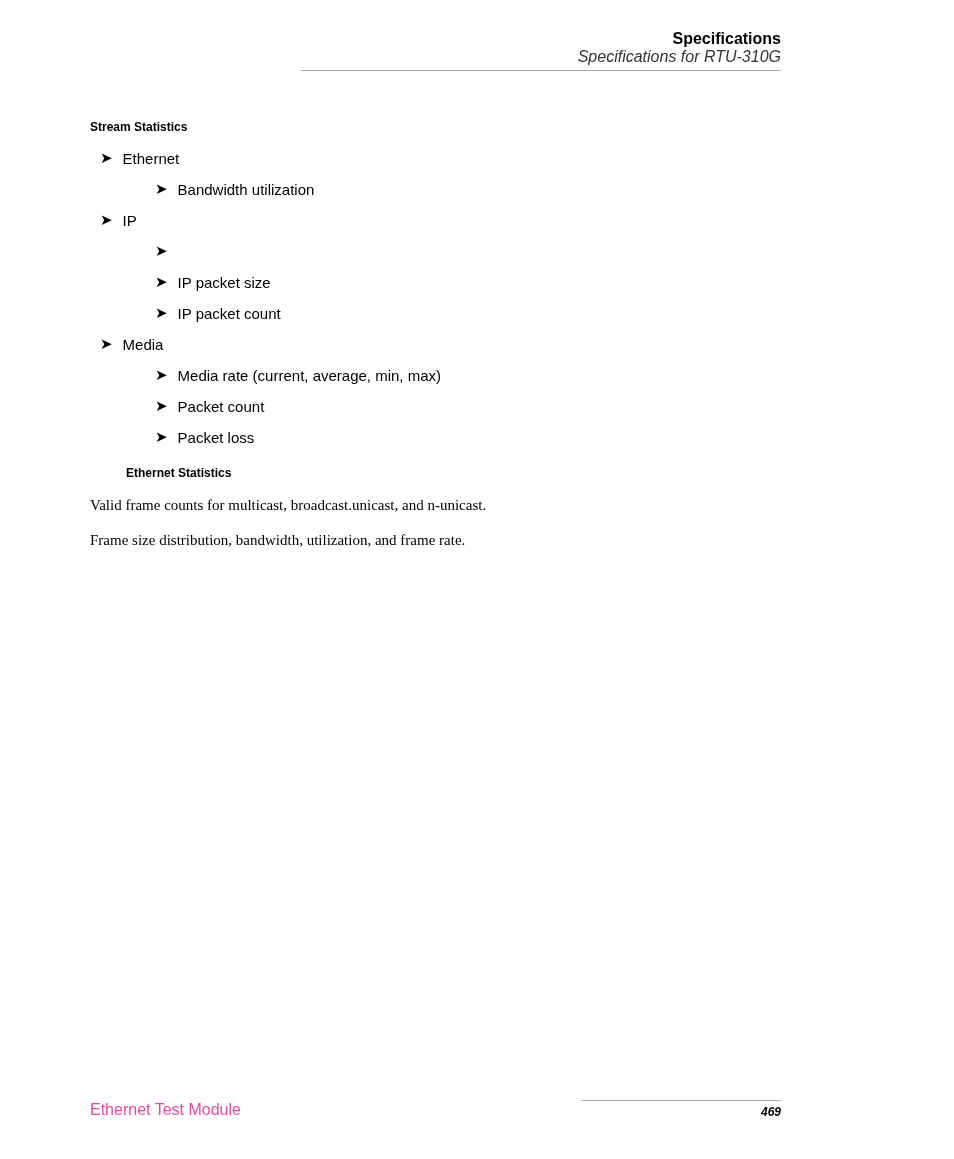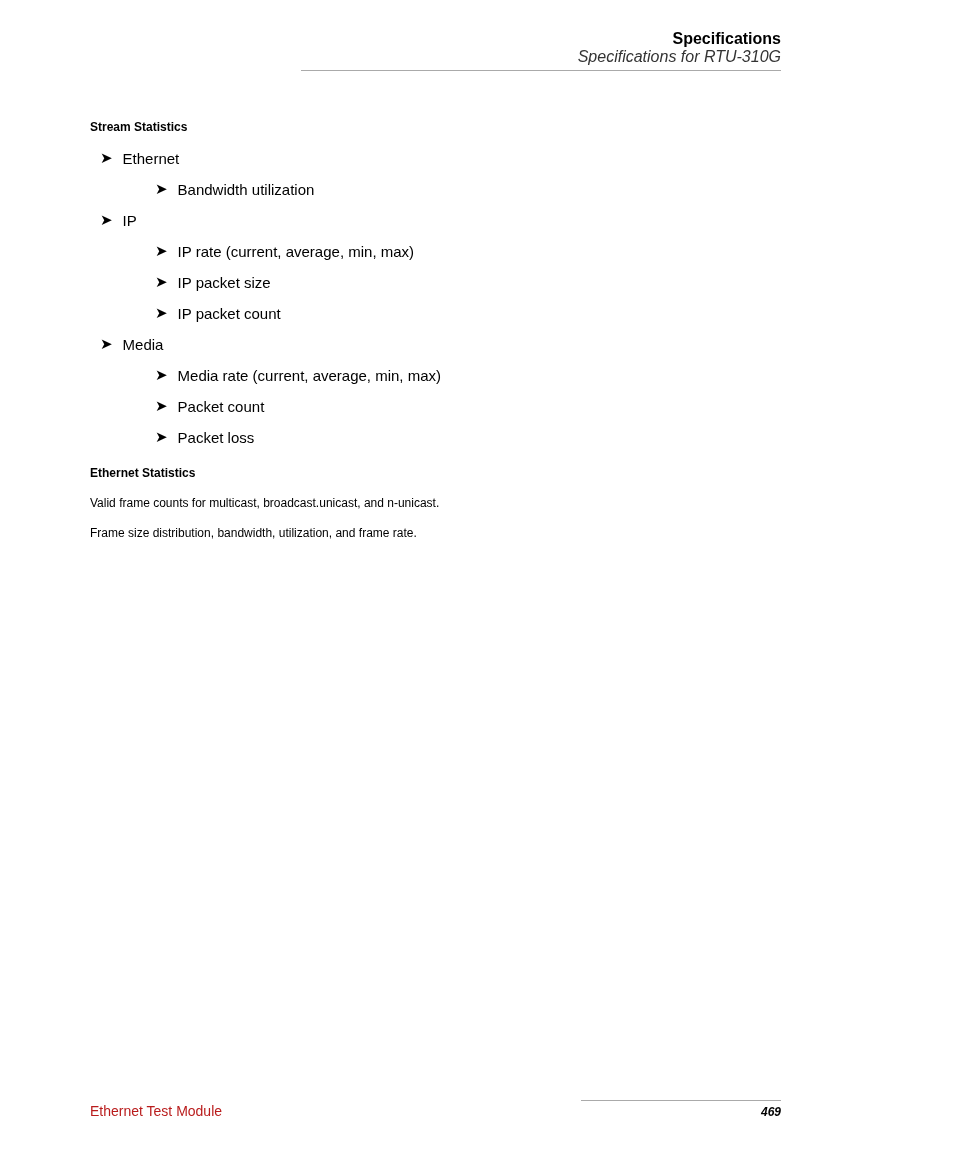--- a/index.html
+++ b/index.html
@@ -93,41 +93,41 @@
       line-height: 1.4;
     }
 
     .item-text {
       font-size: 15px;
       line-height: 1.4;
       font-family: Arial, Helvetica, sans-serif;
     }
 
     .paragraph {
-      font-size: 12px;
-      font-family: Liberation Sans, sans-serif;
+      font-size: 15px;
+      font-family: Liberation Serif, serif;
       line-height: 1.5;
       margin-bottom: 12px;
     }
 
     
     .footer {
       position: absolute;
       bottom: 40px;
       left: 90px;
       right: 60px;
       display: flex;
       justify-content: space-between;
       align-items: flex-end;
     }
 
     .footer-left {
-      font-size: 14px;
-      font-family: Arial, Helvetica, sans-serif;
-      color: #b91c1c;
+      font-size: 16px;
+      font-family: Arial, Helvetica, sans-serif;
+      color: #ec4899;
     }
 
     .footer-right-container {
       display: flex;
       flex-direction: column;
       align-items: flex-end;
     }
 
     .footer-rule {
       width: 200px;
@@ -174,21 +174,20 @@
 
     <div class="list-level1">
       <div class="list-item">
         <span class="arrow">➤</span>
         <span class="item-text">IP</span>
       </div>
 
       <div class="list-level2">
         <div class="list-item">
           <span class="arrow">➤</span>
-          <span class="item-text">IP rate (current, average, min, max)</span>
         </div>
         <div class="list-item">
           <span class="arrow">➤</span>
           <span class="item-text">IP packet size</span>
         </div>
         <div class="list-item">
           <span class="arrow">➤</span>
           <span class="item-text">IP packet count</span>
         </div>
       </div>
@@ -209,21 +208,21 @@
           <span class="arrow">➤</span>
           <span class="item-text">Packet count</span>
         </div>
         <div class="list-item">
           <span class="arrow">➤</span>
           <span class="item-text">Packet loss</span>
         </div>
       </div>
     </div>
 
-    <div class="section-heading" style="margin-top: 18px;">Ethernet Statistics</div>
+    <div class="section-heading" style="margin-top: 18px; margin-left: 36px;">Ethernet Statistics</div>
 
     <p class="paragraph">Valid frame counts for multicast, broadcast.unicast, and n-unicast.</p>
     <p class="paragraph">Frame size distribution, bandwidth, utilization, and frame rate.</p>
 
 
 
   </div>
 
   <div class="footer">
     <div class="footer-left">Ethernet Test Module</div>

